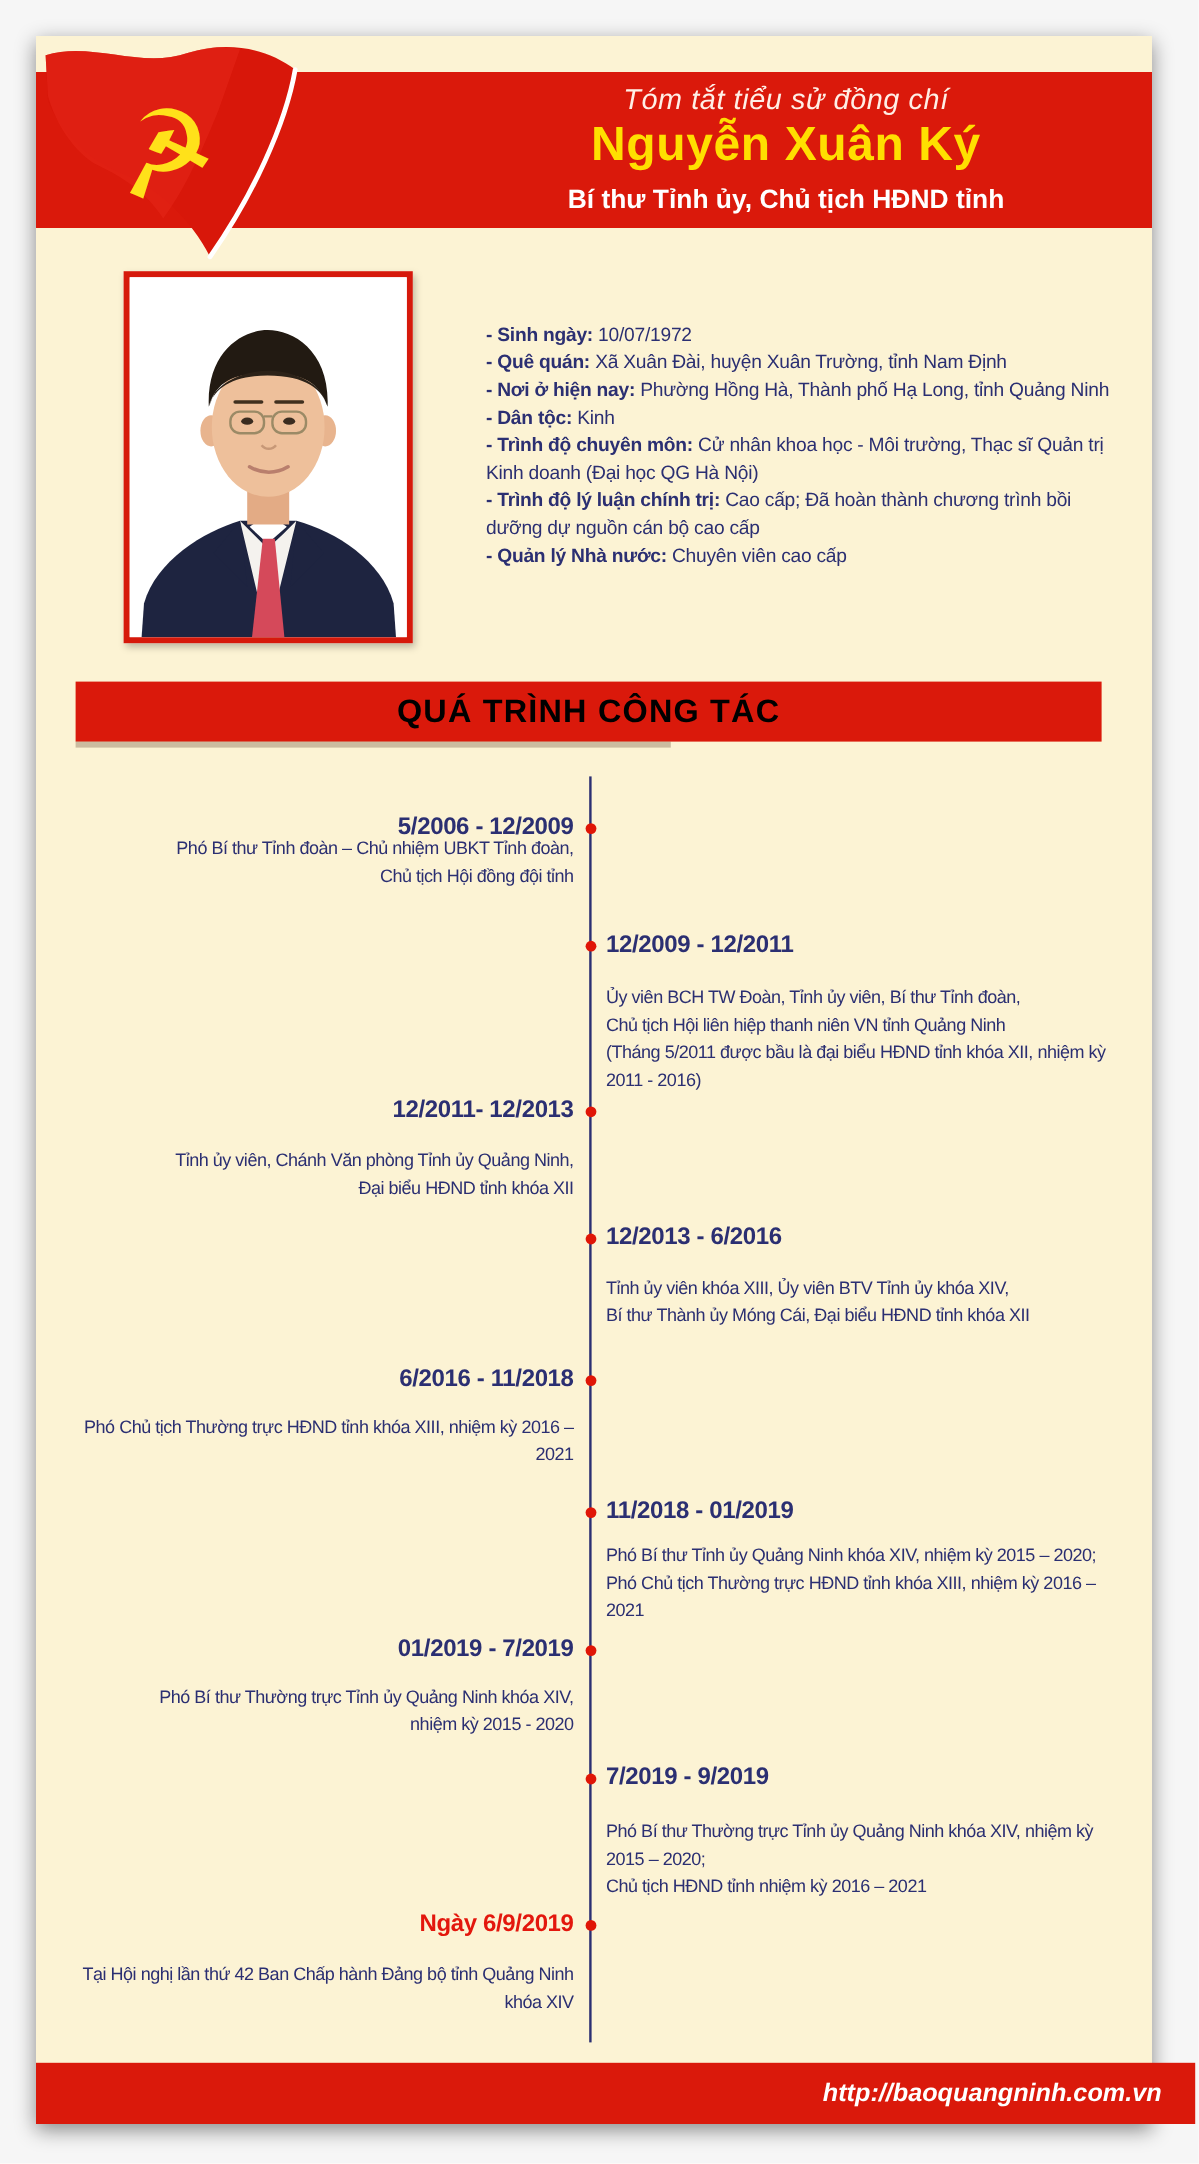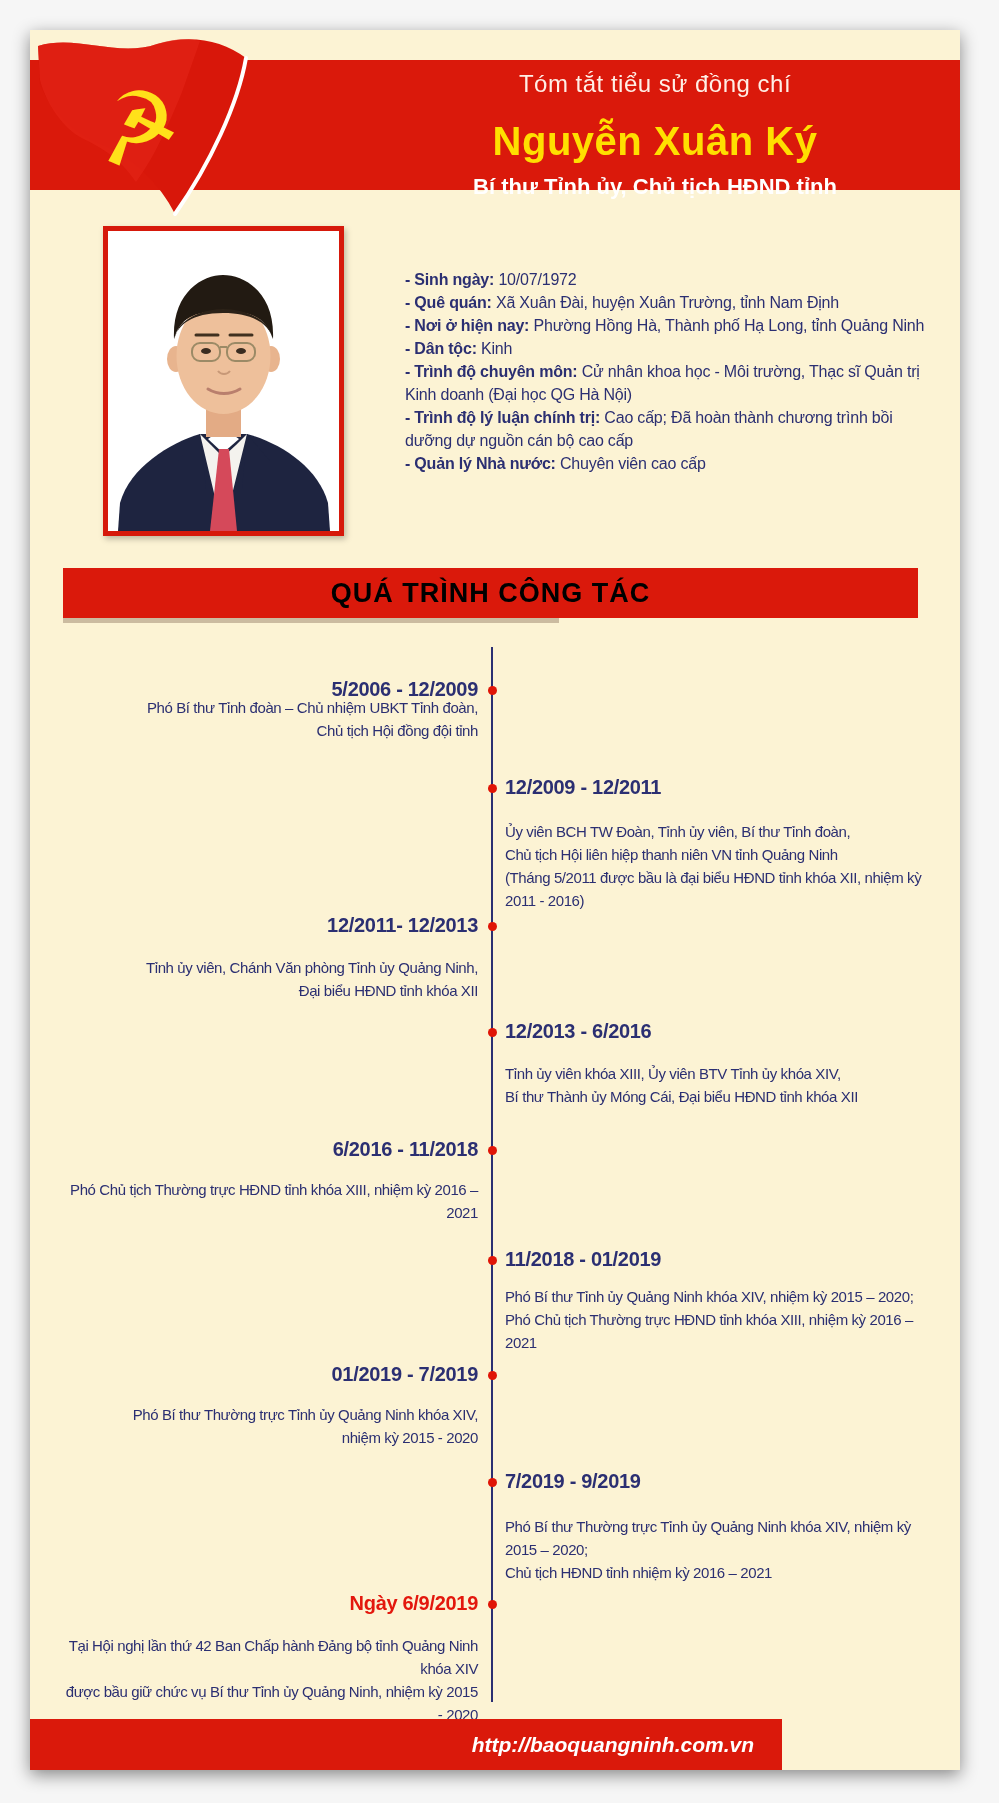--- a/index.html
+++ b/index.html
@@ -3,22 +3,22 @@
 <meta charset="utf-8">
 <style>
   html,body{margin:0;padding:0;background:#ffffff;}
   body{font-family:"Liberation Sans","DejaVu Sans",sans-serif;}
   .page{position:relative;width:999px;height:1803px;background:#f6f6f6;overflow:hidden;}
   .card{position:absolute;left:30px;top:30px;width:930px;height:1740px;background:#fcf3d4;
         box-shadow:0 5px 16px rgba(0,0,0,.45);}
   
   .hdr-band{position:absolute;left:0;top:30px;width:930px;height:130px;background:#da190b;}
   .hdr-text{position:absolute;left:330px;top:40px;width:590px;text-align:center;}
-  .hdr-pre{color:#ffefe6;font-size:24px;letter-spacing:.5px;}
-  .hdr-name{color:#ffdf00;font-size:40px;font-weight:bold;margin-top:21px;letter-spacing:.5px;}
+  .hdr-pre{color:#ffefe6;font-size:24px;letter-spacing:.5px;font-style:italic;}
+  .hdr-name{color:#ffdf00;font-size:40px;font-weight:bold;margin-top:0;letter-spacing:.5px;}
   .hdr-role{color:#ffffff;font-size:22px;font-weight:bold;margin-top:10px;}
   .flag{position:absolute;left:2px;top:2px;}
   
   .photo{position:absolute;left:73px;top:196px;width:241px;height:310px;background:#ffffff;
          border:5px solid #d6190b;box-sizing:border-box;box-shadow:2px 3px 6px rgba(0,0,0,.25);}
   .photo svg{display:block;}
   
   .bio{position:absolute;left:375px;top:238px;width:537px;color:#2b2f72;font-size:16px;
        line-height:23px;letter-spacing:-.2px;}
   .bio p{margin:0;}
@@ -33,21 +33,21 @@
   .tl-line{position:absolute;left:461px;top:617px;width:2px;height:1055px;background:#2b2f72;}
   .tl-dot{position:absolute;width:9px;height:9px;border-radius:50%;background:#e01506;left:458px;}
   .tl-date{position:absolute;font-size:20px;font-weight:bold;color:#2b2f72;letter-spacing:-.3px;}
   .tl-date.left{right:482px;text-align:right;}
   .tl-date.right{left:475px;text-align:center;}
   .tl-date.red{color:#e3170d;}
   .tl-desc{position:absolute;font-size:15px;line-height:23px;color:#2b2f72;letter-spacing:-.4px;}
   .tl-desc.left{left:35px;right:482px;text-align:right;}
   .tl-desc.right{left:475px;right:18px;text-align:left;}
   
-  .footer{position:absolute;left:0;top:1689px;width:752px;height:51px;background:#da190b;
+  .footer{position:absolute;left:0;top:1689px;width:966px;height:51px;background:#da190b;
           display:flex;align-items:center;justify-content:flex-end;}
   .footer-url{color:#ffffff;font-size:21px;font-weight:bold;font-style:italic;margin-right:28px;}
 </style>
 </head>
 <body>
 
 <div class="page">
   <div class="card">
 
     <div class="hdr-band"></div>
@@ -161,21 +161,20 @@
     <div class="tl-date right" style="top:1440px">7/2019 - 9/2019</div>
     <div class="tl-desc right" style="top:1485px">
       <div>Phó Bí thư Thường trực Tỉnh ủy Quảng Ninh khóa XIV, nhiệm kỳ 2015 – 2020;</div>
       <div>Chủ tịch HĐND tỉnh nhiệm kỳ 2016 – 2021</div>
     </div>
 
     <div class="tl-dot" style="top:1570px"></div>
     <div class="tl-date left red" style="top:1562px">Ngày 6/9/2019</div>
     <div class="tl-desc left" style="top:1604px">
       <div>Tại Hội nghị lần thứ 42 Ban Chấp hành Đảng bộ tỉnh Quảng Ninh khóa XIV</div>
-      <div>được bầu giữ chức vụ Bí thư Tỉnh ủy Quảng Ninh, nhiệm kỳ 2015 - 2020</div>
     </div>
 
     <div class="footer">
       <span class="footer-url">http://baoquangninh.com.vn</span>
     </div>
 
   </div>
 </div>
 
 </body></html>

